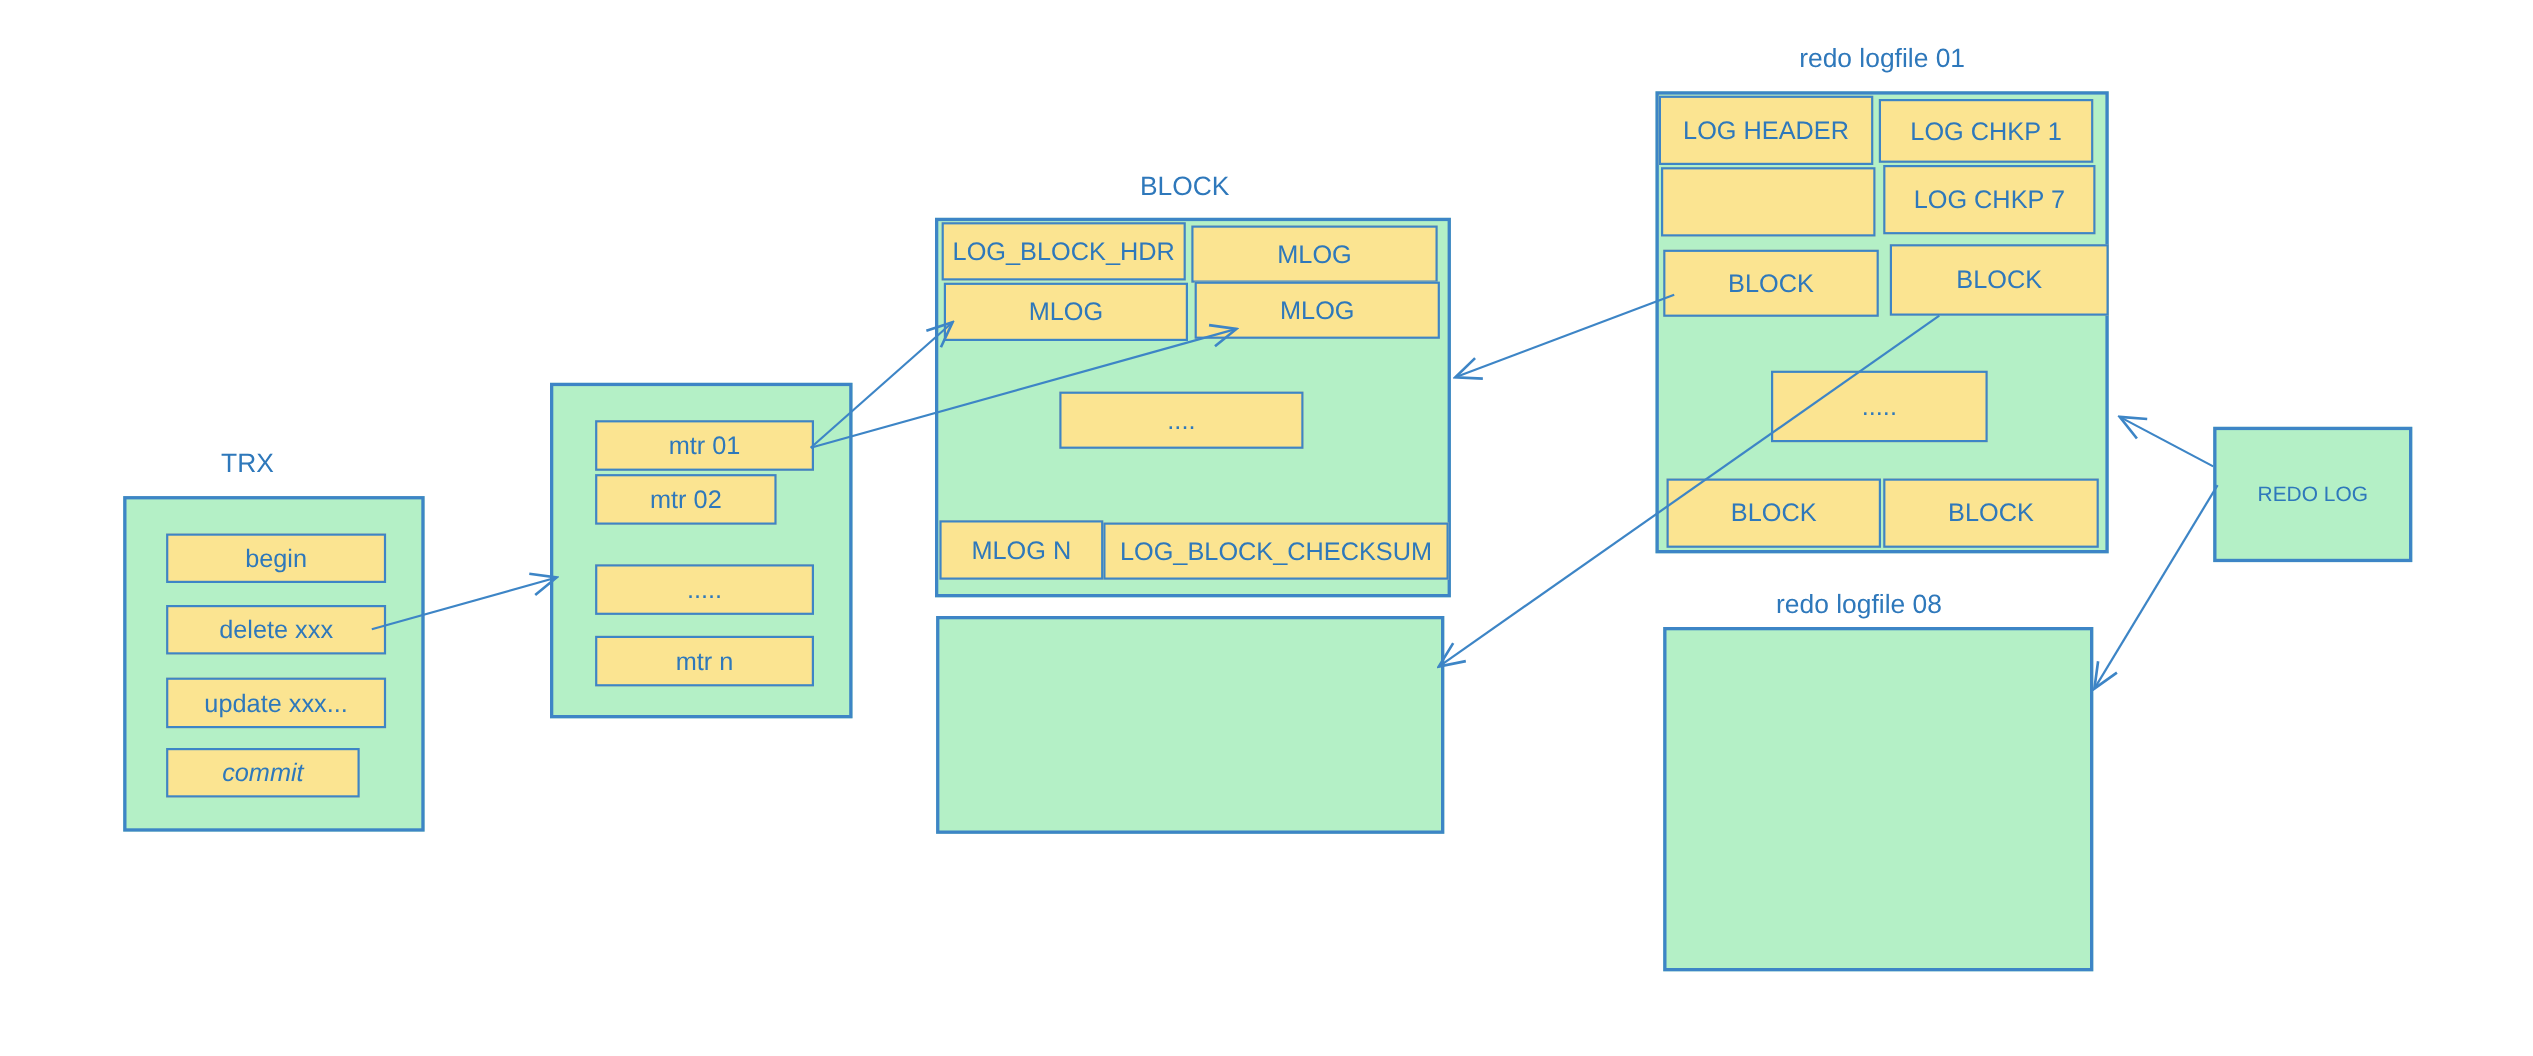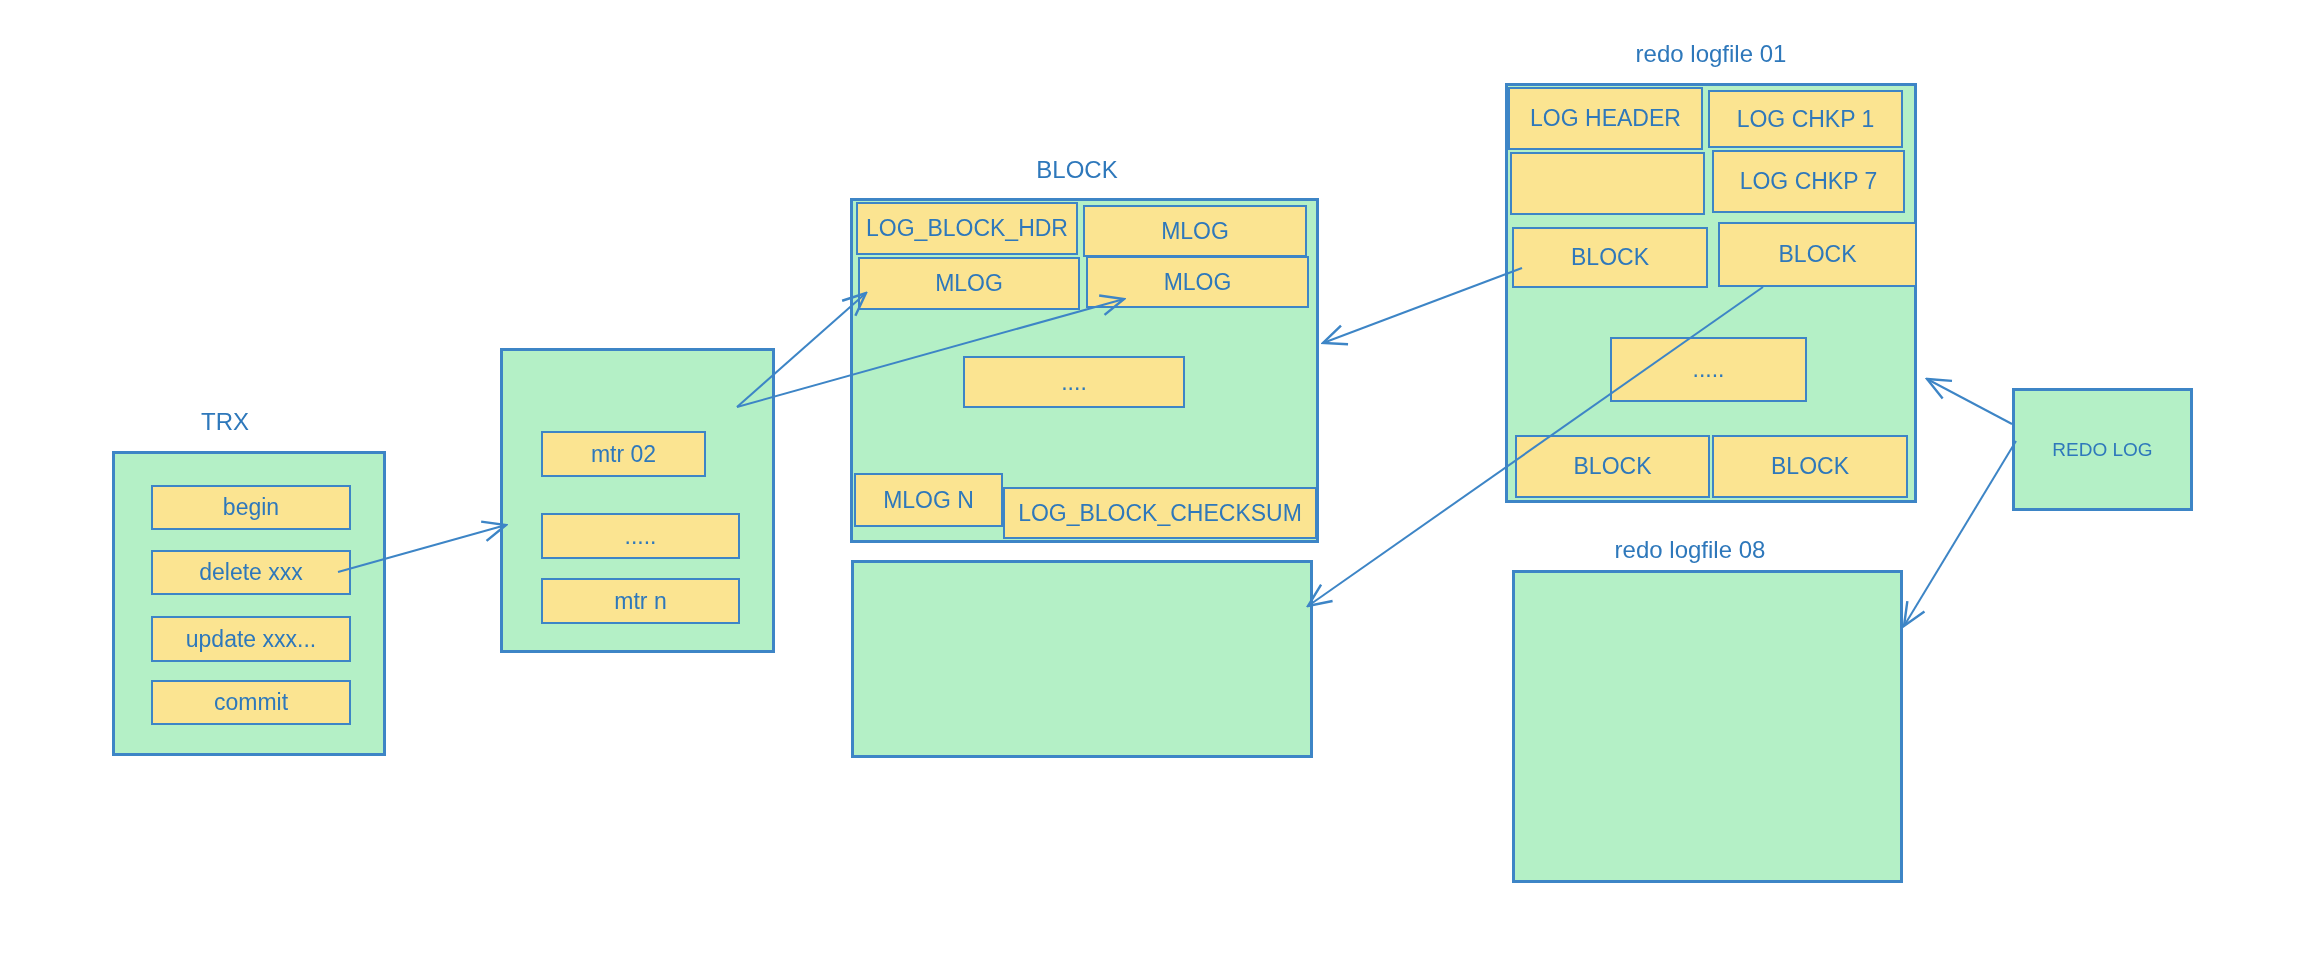--- a/index.html
+++ b/index.html
@@ -54,38 +54,39 @@
 </head>
 <body>
 
 <div class="canvas">
 
   <div class="glabel" style="left:125px;top:409px;width:200px;">TRX</div>
   <div class="gbox" style="left:112px;top:451px;width:274px;height:305px;">
     <div class="ybox" style="left:36px;top:31px;width:200px;height:45px;">begin</div>
     <div class="ybox" style="left:36px;top:162px;width:200px;height:46px;">update xxx...</div>
     <div class="ybox" style="left:36px;top:96px;width:200px;height:45px;">delete xxx</div>
-    <div class="ybox" style="left:36px;top:226px;width:200px;height:45px;">commit</div>
+    <div class="ybox" style="left:36px;top:226px;width:176px;height:45px;font-style:italic;">commit</div>
   </div>
 
   <div class="gbox" style="left:500px;top:348px;width:275px;height:305px;">
+    <div class="ybox" style="left:38px;top:31px;width:199px;height:46px;">mtr 01</div>
     <div class="ybox" style="left:38px;top:80px;width:165px;height:46px;">mtr 02</div>
     <div class="ybox" style="left:38px;top:162px;width:199px;height:46px;">.....</div>
     <div class="ybox" style="left:38px;top:227px;width:199px;height:46px;">mtr n</div>
   </div>
 
   <div class="glabel" style="left:977px;top:157px;width:200px;">BLOCK</div>
   <div class="gbox" style="left:850px;top:198px;width:469px;height:345px;">
     <div class="ybox" style="left:3px;top:1px;width:222px;height:53px;">LOG_BLOCK_HDR</div>
     <div class="ybox" style="left:230px;top:4px;width:224px;height:52px;">MLOG</div>
     <div class="ybox" style="left:5px;top:56px;width:222px;height:53px;">MLOG</div>
     <div class="ybox" style="left:233px;top:55px;width:223px;height:52px;">MLOG</div>
     <div class="ybox" style="left:110px;top:155px;width:222px;height:52px;">....</div>
     <div class="ybox" style="left:1px;top:272px;width:149px;height:54px;">MLOG N</div>
-    <div class="ybox" style="left:150px;top:274px;width:314px;height:52px;margin-top:12px;">LOG_BLOCK_CHECKSUM</div>
+    <div class="ybox" style="left:150px;top:274px;width:314px;height:52px;">LOG_BLOCK_CHECKSUM</div>
   </div>
 
   <div class="gbox" style="left:851px;top:560px;width:462px;height:198px;"></div>
 
   <div class="glabel" style="left:1586px;top:41px;width:250px;">redo logfile 01</div>
   <div class="gbox" style="left:1505px;top:83px;width:412px;height:420px;">
     <div class="ybox" style="left:0px;top:1px;width:195px;height:63px;">LOG HEADER</div>
     <div class="ybox" style="left:200px;top:4px;width:195px;height:58px;">LOG CHKP 1</div>
     <div class="ybox" style="left:2px;top:66px;width:195px;height:63px;"></div>
     <div class="ybox" style="left:204px;top:64px;width:193px;height:63px;">LOG CHKP 7</div>

